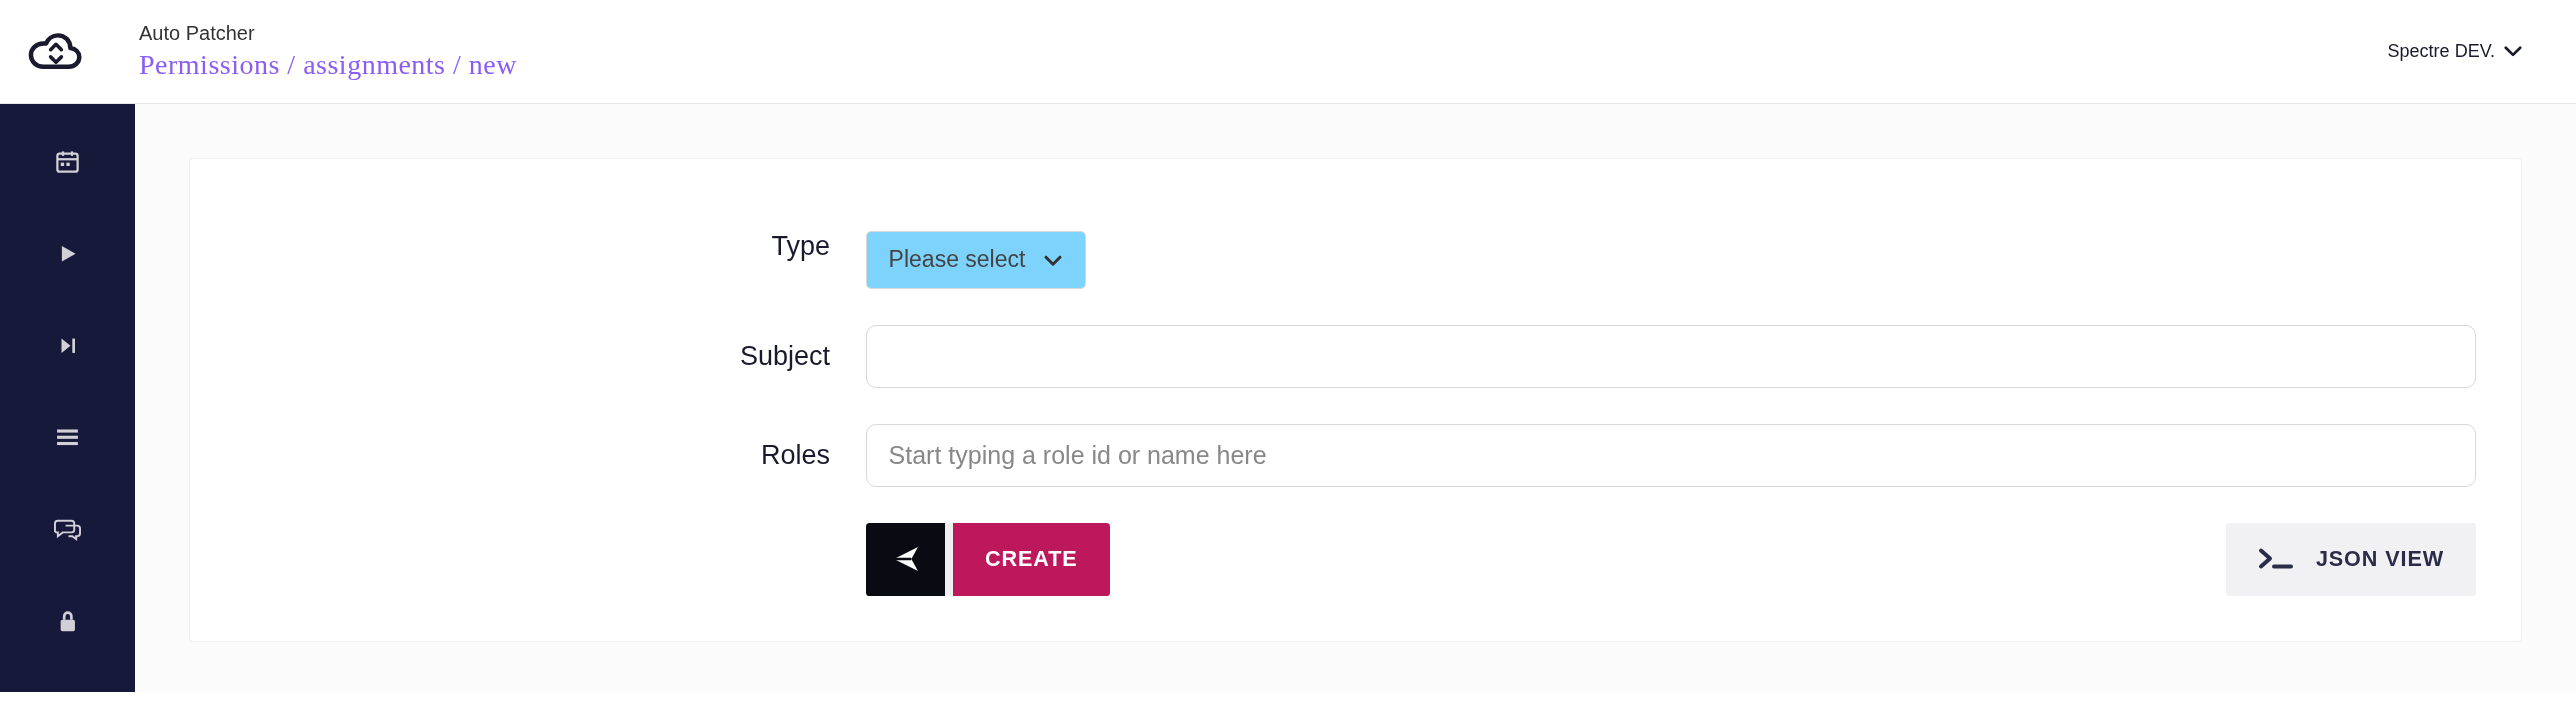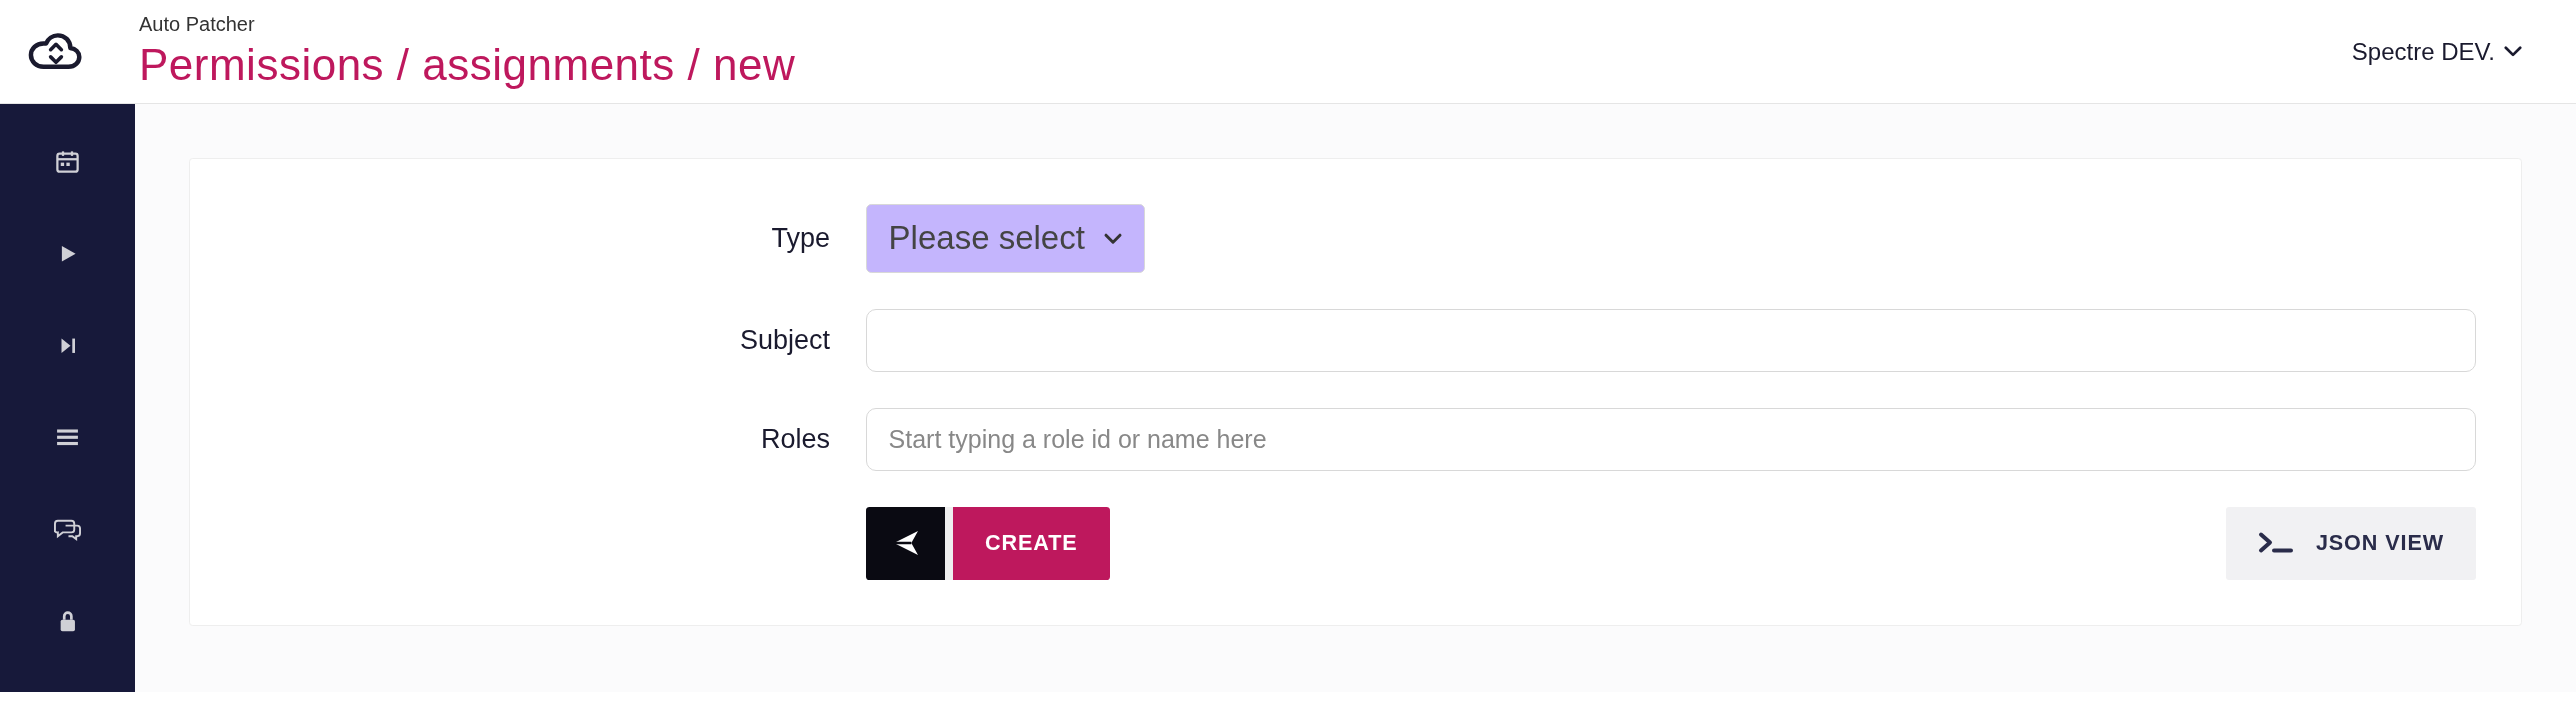--- a/index.html
+++ b/index.html
@@ -17,24 +17,24 @@
       align-items: center;
       padding: 0 54px 0 27px;
       border-bottom: 0.9px solid #e5e5e5;
       justify-content: space-between;
       background: #fff;
     }
     .header-left { display: flex; align-items: center; gap: 54px; }
     .logo { width: 58px; height: 58px; display: flex; align-items: center; justify-content: center; }
     .header-text { display: flex; flex-direction: column; }
     .app-name { font-size: 20px; color: #333; font-weight: 400; margin-bottom: 3.6px; }
-    .breadcrumb { font-size: 44px; color: #be185d; font-weight: 400; letter-spacing: 0.5px; }
+    .breadcrumb { font-size: 28px; color: #8b5cf6; font-weight: 400; letter-spacing: 0.5px; font-family: Liberation Serif, serif; }
     .org-switcher {
       display: flex; align-items: center; gap: 9px;
-      font-size: 24px; color: #1a1a2e; cursor: pointer; font-weight: 400;
+      font-size: 18px; color: #1a1a2e; cursor: pointer; font-weight: 400;
     }
     .content-wrap { display: flex; height: calc(100% - 114px); }
     .sidebar {
       width: 135px; background: #17193a; display: flex; flex-direction: column;
       align-items: center; padding-top: 36px; gap: 49px;
     }
     .sidebar-item {
       width: 43px; height: 43px; display: flex; align-items: center; justify-content: center;
       color: #d0d0d6; cursor: pointer;
     }
@@ -47,22 +47,23 @@
       display: flex; align-items: center; margin-bottom: 36px;
     }
     .form-label {
       width: 631px; text-align: right; padding-right: 36px;
       font-size: 27px; color: #1a1a2e; font-weight: 400;
     }
     .form-control-wrap { flex: 1; }
     .select-control {
       display: inline-flex; align-items: center; gap: 18px;
       border: 0.9px solid #d8d8d8; border-radius: 5.4px;
-      padding: 14.4px 21.6px; font-size: 33px; color: #444; cursor: pointer;
-      background: #c4b5fd;
+      padding: 14.4px 21.6px; font-size: 23px; color: #444; cursor: pointer;
+      background: #7dd3fc;
+      margin-top: 27px;
     }
     .input-control {
       width: 100%; border: 0.9px solid #d8d8d8; border-radius: 10px;
       padding: 16px 21.6px; font-size: 25px; color: #333; background: #fff;
     }
     .input-control::placeholder { color: #888; }
     .button-row {
       display: flex; align-items: center; justify-content: space-between;
       margin-top: 18px;
     }

